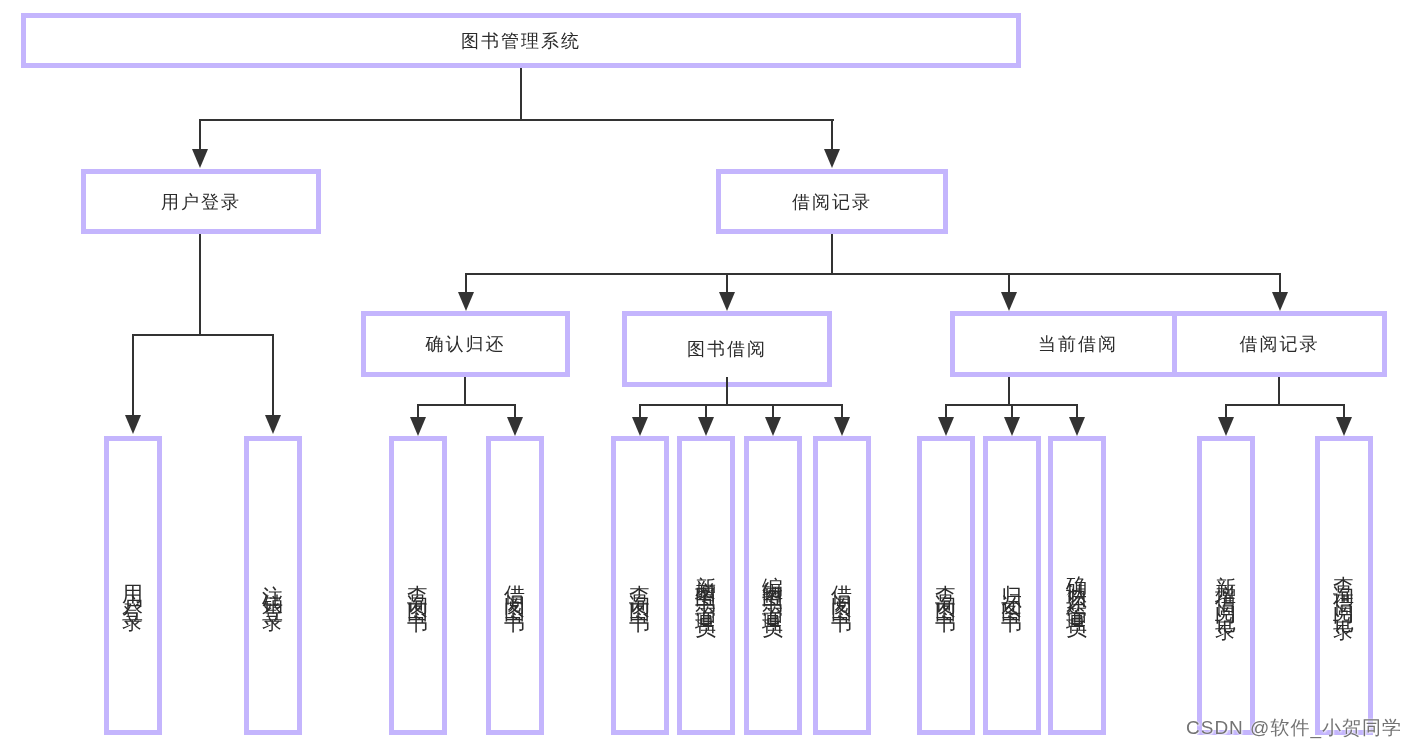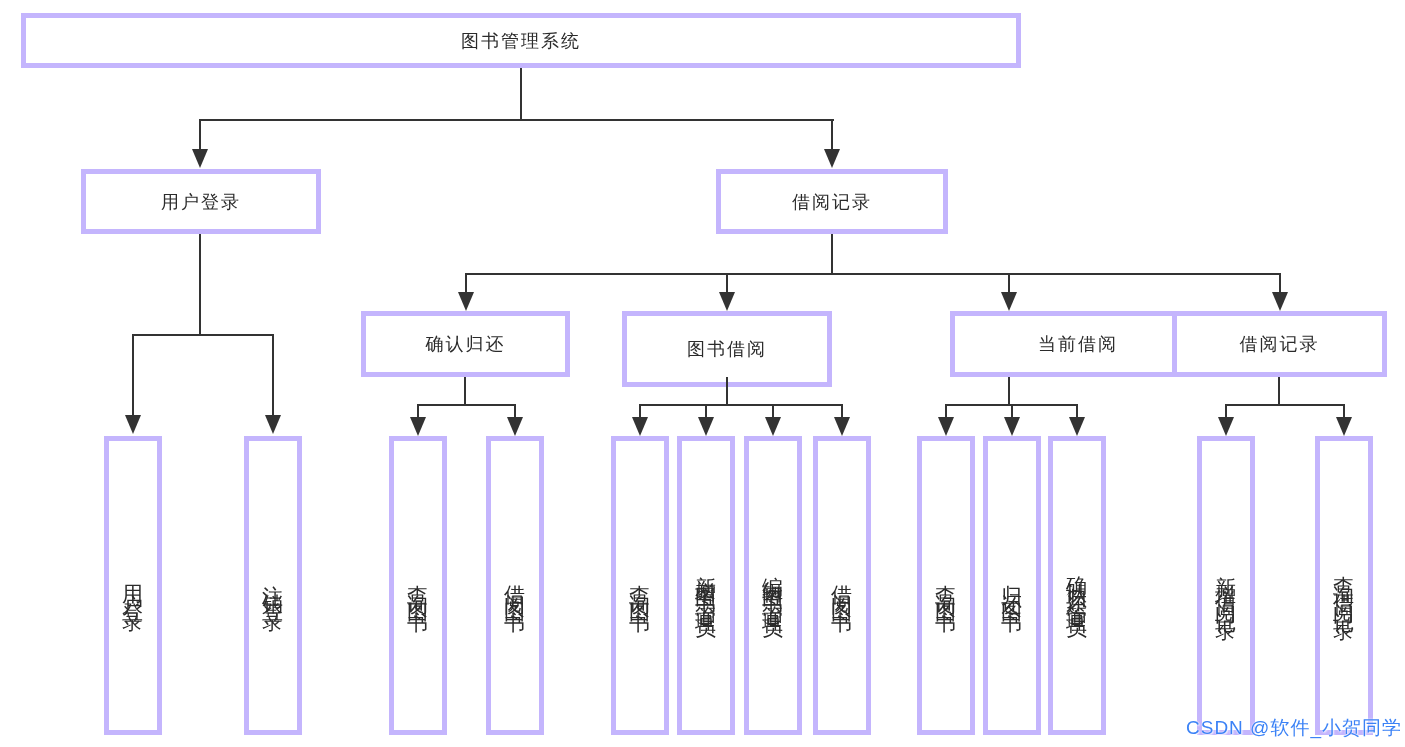--- a/index.html
+++ b/index.html
@@ -18,21 +18,21 @@
     font-size:21px;letter-spacing:9px;line-height:1.1;color:#2b2b2b;
   }
   .line{position:absolute;background:#333333;}
   .arrow{
     position:absolute;width:0;height:0;
     border-left:8px solid transparent;border-right:8px solid transparent;
     border-top:19px solid #333333;
   }
   .watermark{
     position:absolute;left:1186px;top:715px;font-size:19px;letter-spacing:1px;
-    color:#3b82f6;z-index:10;white-space:nowrap;
+    color:#737373;z-index:10;white-space:nowrap;
     text-shadow:0 0 2px #ffffff,1px 1px 2px #ffffff;
   }
 </style>
 </head>
 <body>
 
 <div class="box hbox" style="left:21px;top:13px;width:1000px;height:55px;">
   <span>图书管理系统</span>
 </div>
 

